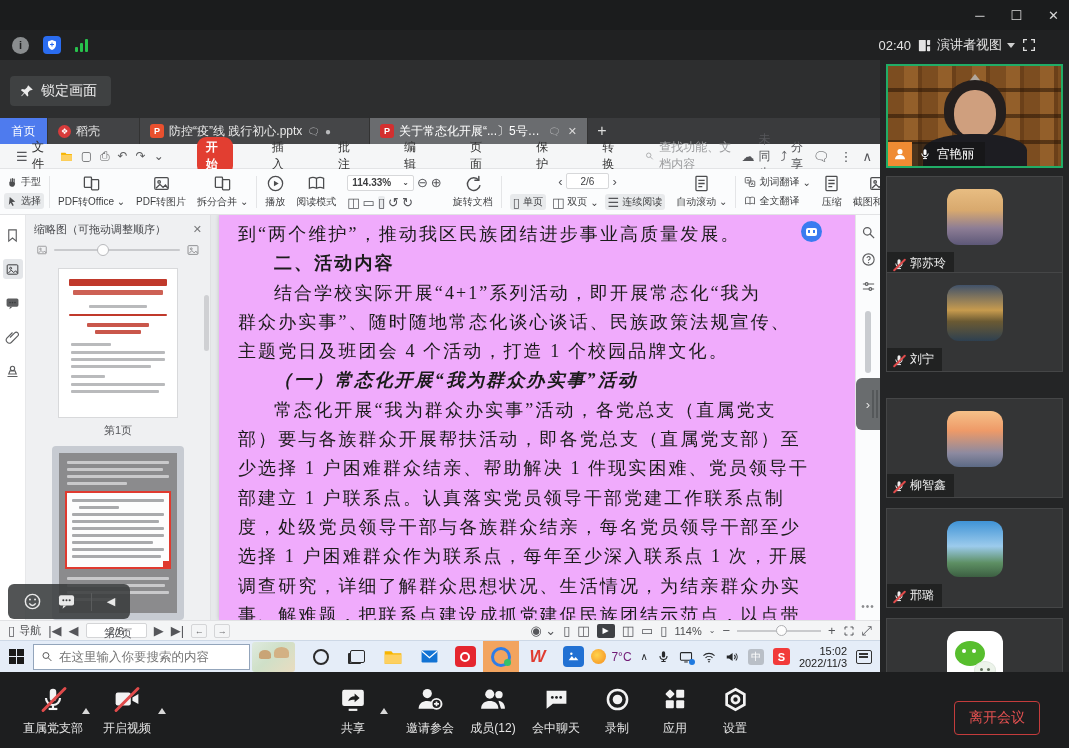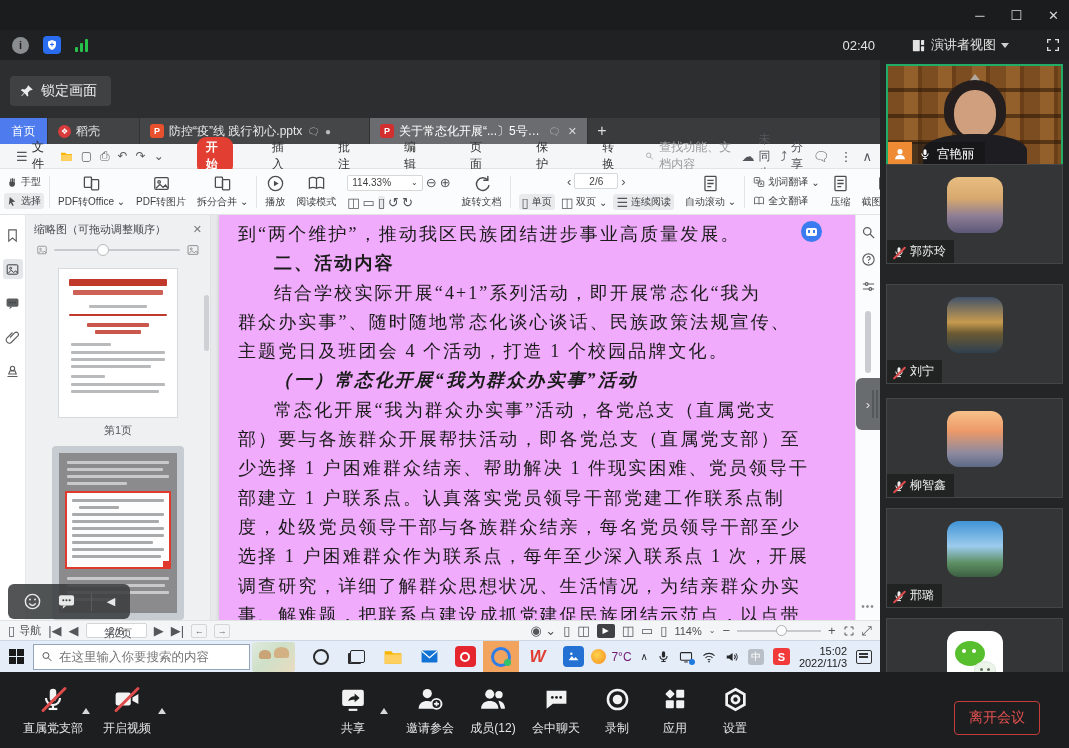--- a/index.html
+++ b/index.html
@@ -14,21 +14,21 @@
   .toast { background:#3e4041; color:#f0f0f0; padding:3px 10px; border-radius:3px; font-size:13px; }
   .layout-sw { color:#cfcfcf; display:flex; align-items:center; }
   .win-controls { position:absolute; right:10px; top:0; height:30px; display:flex; align-items:center; gap:26px;
     color:#d6d6d6; font-size:13px; }
   .win-controls span { cursor:default; }
 
   
   .info-bar { position:absolute; left:0; top:30px; width:1069px; height:30px; background:#202122;
     display:flex; align-items:center; color:#e3e3e3; font-size:13px; }
   .info-left { display:flex; align-items:center; gap:14px; padding-left:12px; }
-  .info-right { margin-left:auto; display:flex; align-items:center; gap:36px; padding-right:8px; }
+  .info-right { margin-left:auto; display:flex; align-items:center; gap:6px; padding-right:32px; }
   .i-circle { width:17px; height:17px; border-radius:50%; background:#8a8d8f; color:#202122;
     font-size:11px; font-weight:bold; display:flex; align-items:center; justify-content:center; }
   .i-shield { width:18px; height:18px; border-radius:4px; background:#2a6cf0; display:flex; align-items:center; justify-content:center; }
   .i-signal { display:flex; align-items:flex-end; gap:2px; height:14px; }
   .i-signal i { width:3px; background:#27c24c; display:block; border-radius:1px; }
   .view-btn { display:flex; align-items:center; gap:5px; }
   .caret-down { width:0; height:0; border-left:4px solid transparent; border-right:4px solid transparent; border-top:5px solid #cfcfcf; display:inline-block; }
 
   
   .share-area { position:absolute; left:0; top:60px; width:880px; height:612px; background:#2d2e2f; }
@@ -59,21 +59,21 @@
   .ribbon-search { display:flex; align-items:center; gap:5px; color:#9a9b9d; margin-left:14px; font-size:12px; }
   .ribbon-right { margin-left:auto; display:flex; align-items:center; gap:10px; color:#55565a; font-size:12px; }
 
   .wps-tools { height:46px; background:#fbfcfd; border-bottom:1px solid #e2e3e5; display:flex; align-items:center;
     gap:5px; padding:0 4px; font-size:10px; color:#3e3f41; overflow:hidden; }
   .tool-col { display:flex; flex-direction:column; justify-content:flex-start; gap:3px; }
   .tool-sm { display:flex; align-items:center; gap:3px; white-space:nowrap; padding:1px 3px; border-radius:3px; }
   .tool-sm.on { background:#e8eaec; }
   .tool-big { display:flex; flex-direction:column; align-items:center; justify-content:center; gap:2px; white-space:nowrap; padding:1px 3px; }
   .tdivider { width:1px; height:32px; background:#e4e5e7; flex:0 0 auto; }
-  .zoom-box { border:1px solid #d7d8da; border-radius:2px; padding:0 4px; height:16px; display:flex; align-items:center; gap:20px; background:#fff; }
+  .zoom-box { border:1px solid #d7d8da; border-radius:2px; padding:0 4px; height:16px; display:flex; align-items:center; gap:11px; background:#fff;font-weight:bold; }
   .pgbox { border:1px solid #d7d8da; border-radius:2px; background:#fff; padding:0 14px; height:16px; display:flex; align-items:center; }
   svg.ic { display:block; }
 
   .wps-body { flex:1; display:flex; min-height:0; }
   .side-strip { width:26px; background:#ffffff; border-right:1px solid #e7e8ea; display:flex; flex-direction:column; align-items:center; gap:14px; padding-top:10px; color:#5c5d5f; }
   .strip-ic { width:20px; height:20px; display:flex; align-items:center; justify-content:center; border-radius:3px; }
   .strip-ic.sel { background:#e4e6e9; }
 
   .thumb-panel { width:185px; background:#eff0f2; border-right:1px solid #e0e1e3; position:relative; font-size:11px; color:#45464a; }
   .thumb-head { display:flex; align-items:center; justify-content:space-between; padding:7px 8px 4px 8px; }
@@ -897,33 +897,33 @@
         </span>
         <span class="pname-dark">
           <svg class="ic" width="12" height="12" color="#fff">
               <use href="#i-mic"></use>
             </svg>
           <span>宫艳丽</span>
         </span>
       </div>
     </div>
 
-    <div class="ptile" style="top:104px">
+    <div class="ptile" style="top:116px">
       <span class="avatar av-guo"></span>
       <div class="pname">
         <span class="mic-slash">
             <svg class="ic" width="12" height="12" color="#efefef">
               <use href="#i-mic"></use>
             </svg>
           </span>
         <span>郭苏玲</span>
       </div>
     </div>
 
-    <div class="ptile" style="top:224px">
+    <div class="ptile" style="top:212px">
       <span class="avatar av-liu"></span>
       <div class="pname">
         <span class="mic-slash">
             <svg class="ic" width="12" height="12" color="#efefef">
               <use href="#i-mic"></use>
             </svg>
           </span>
         <span>刘宁</span>
       </div>
     </div>

